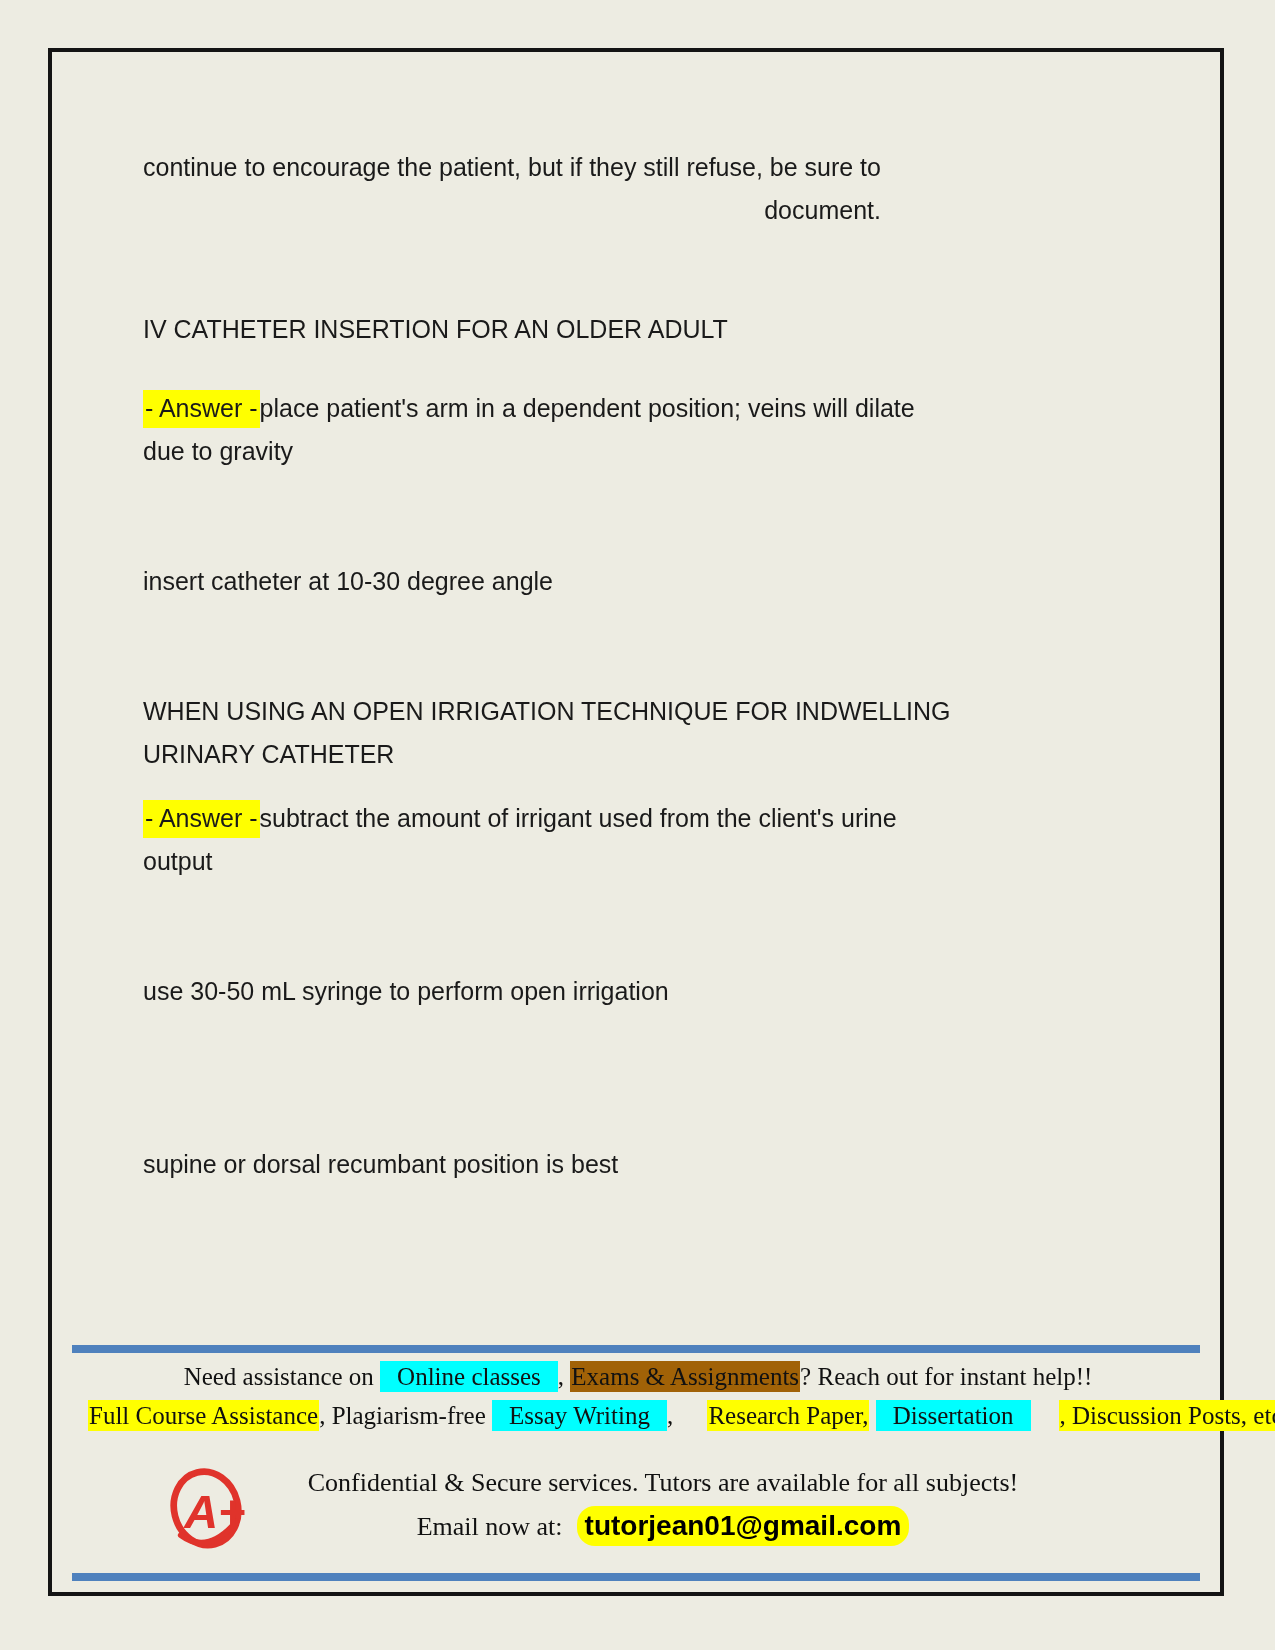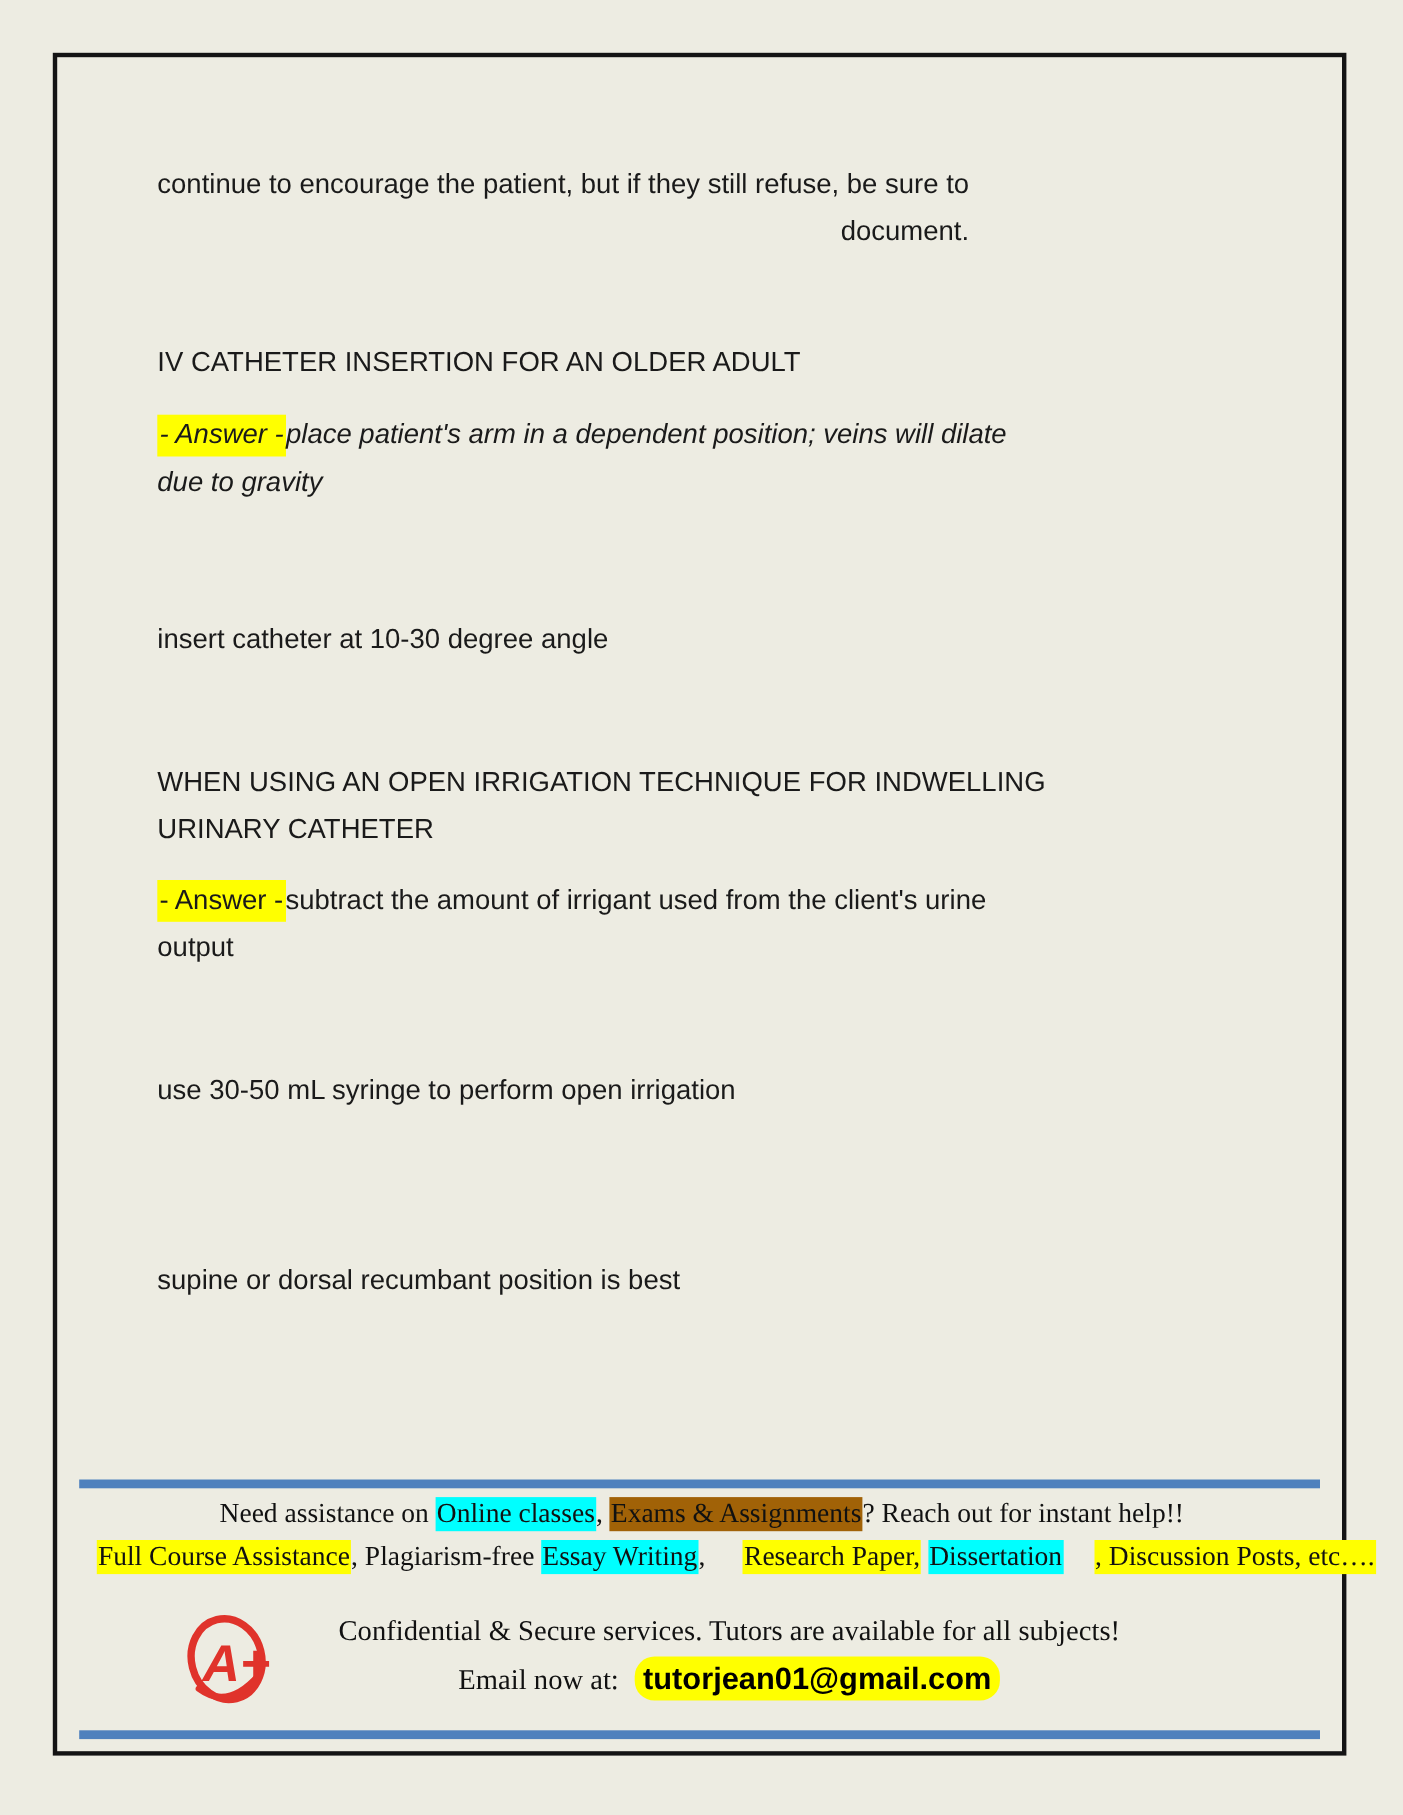--- a/index.html
+++ b/index.html
@@ -61,21 +61,21 @@
     position: absolute;
     left: 143px;
     width: 1040px;
     text-align: center;
     font-family: "Liberation Serif", serif;
     font-size: 26px;
     color: #111;
     white-space: nowrap;
   }
   .hl-yellow { background: #ffff00; padding: 2px 1px; margin-left: 28px; }
-  .hl-cyan   { background: #00ffff; padding: 2px 1px; }
+  .hl-cyan   { background: #00ffff; padding: 2px 17px; }
   .hl-green  { background: #a16207; padding: 2px 1px; }
 
   .email-chip {
     display: inline-block;
     background: #ffff00;
     font-family: "Liberation Sans", sans-serif;
     font-weight: bold;
     font-size: 28px;
     padding: 4px 8px;
     margin-left: 14px;
@@ -98,21 +98,21 @@
 
   <div class="tblock" style="top:146px;text-align:right;">
     <div>continue to encourage the patient, but if they still refuse, be sure to</div>
     <div>document.</div>
   </div>
 
   <div class="tblock" style="top:308px;">
     <div>IV CATHETER INSERTION FOR AN OLDER ADULT</div>
   </div>
 
-  <div class="tblock" style="top:374px;font-style:italic;">
+  <div class="tblock" style="top:387px;">
     <div><span class="hl-answer">- Answer -</span><span>place patient's arm in a dependent position; veins will dilate</span></div>
     <div>due to gravity</div>
   </div>
 
   <div class="tblock" style="top:560px;">
     <div>insert catheter at 10-30 degree angle</div>
   </div>
 
   <div class="tblock" style="top:690px;">
     <div>WHEN USING AN OPEN IRRIGATION TECHNIQUE FOR INDWELLING</div>

